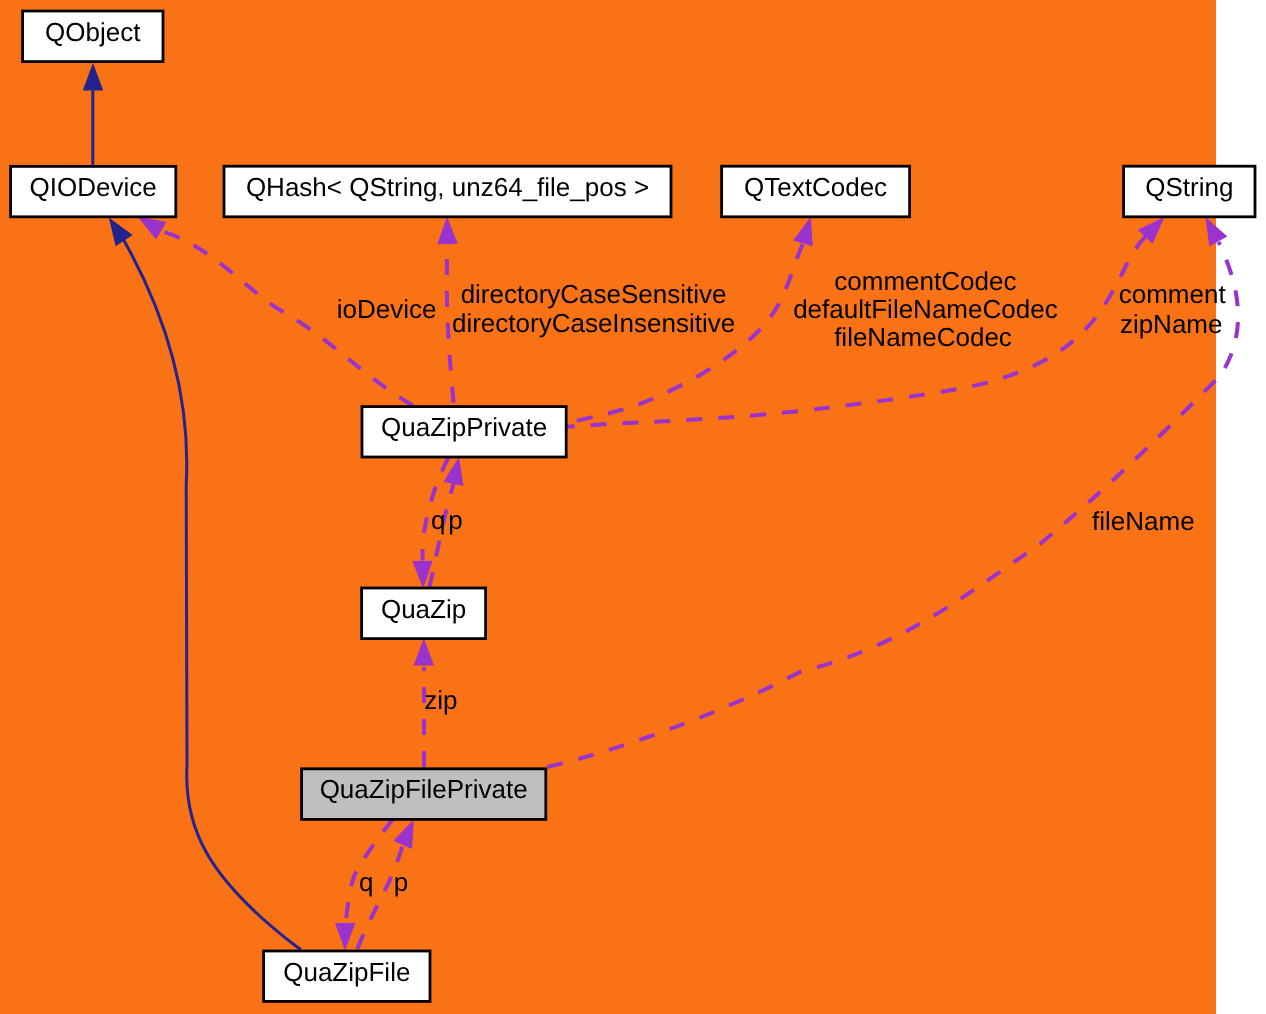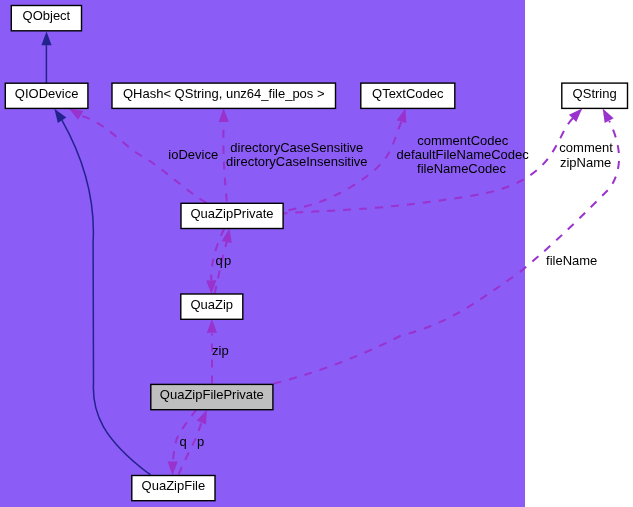--- a/index.html
+++ b/index.html
@@ -1,18 +1,18 @@
 <!DOCTYPE html>
 <html><head>
 <meta charset="utf-8">
 <style>
   html,body{margin:0;padding:0;background:#ffffff;}
   body{width:633px;height:507px;overflow:hidden;background:#ffffff;
        font-family:"Liberation Sans",sans-serif;-webkit-font-smoothing:antialiased;}
-  #diagram{position:relative;width:525px;height:507px;background:#8b5cf6;}
+  #diagram{position:relative;width:608px;height:507px;background:#f97316;}
   #svg-root{position:absolute;left:0;top:0;display:block;}
   .nodebox{fill:#ffffff;stroke:#000000;stroke-width:1.4;}
   .nodebox.filled{fill:#bfbfbf;}
   .nodelabel{font-family:"Liberation Sans",sans-serif;font-size:13px;fill:#000000;text-anchor:middle;}
   .edgelabel{font-family:"Liberation Sans",sans-serif;font-size:13px;fill:#000000;}
   .inherit{fill:none;stroke:#23238e;stroke-width:1.5;stroke-linecap:butt;}
   .usage{fill:none;stroke:#9a32cd;stroke-width:2;stroke-dasharray:8,8;stroke-linecap:butt;}
   .arrowblue{fill:#23238e;stroke:none;}
   .arrowpurple{fill:#9a32cd;stroke:none;}
 </style>

